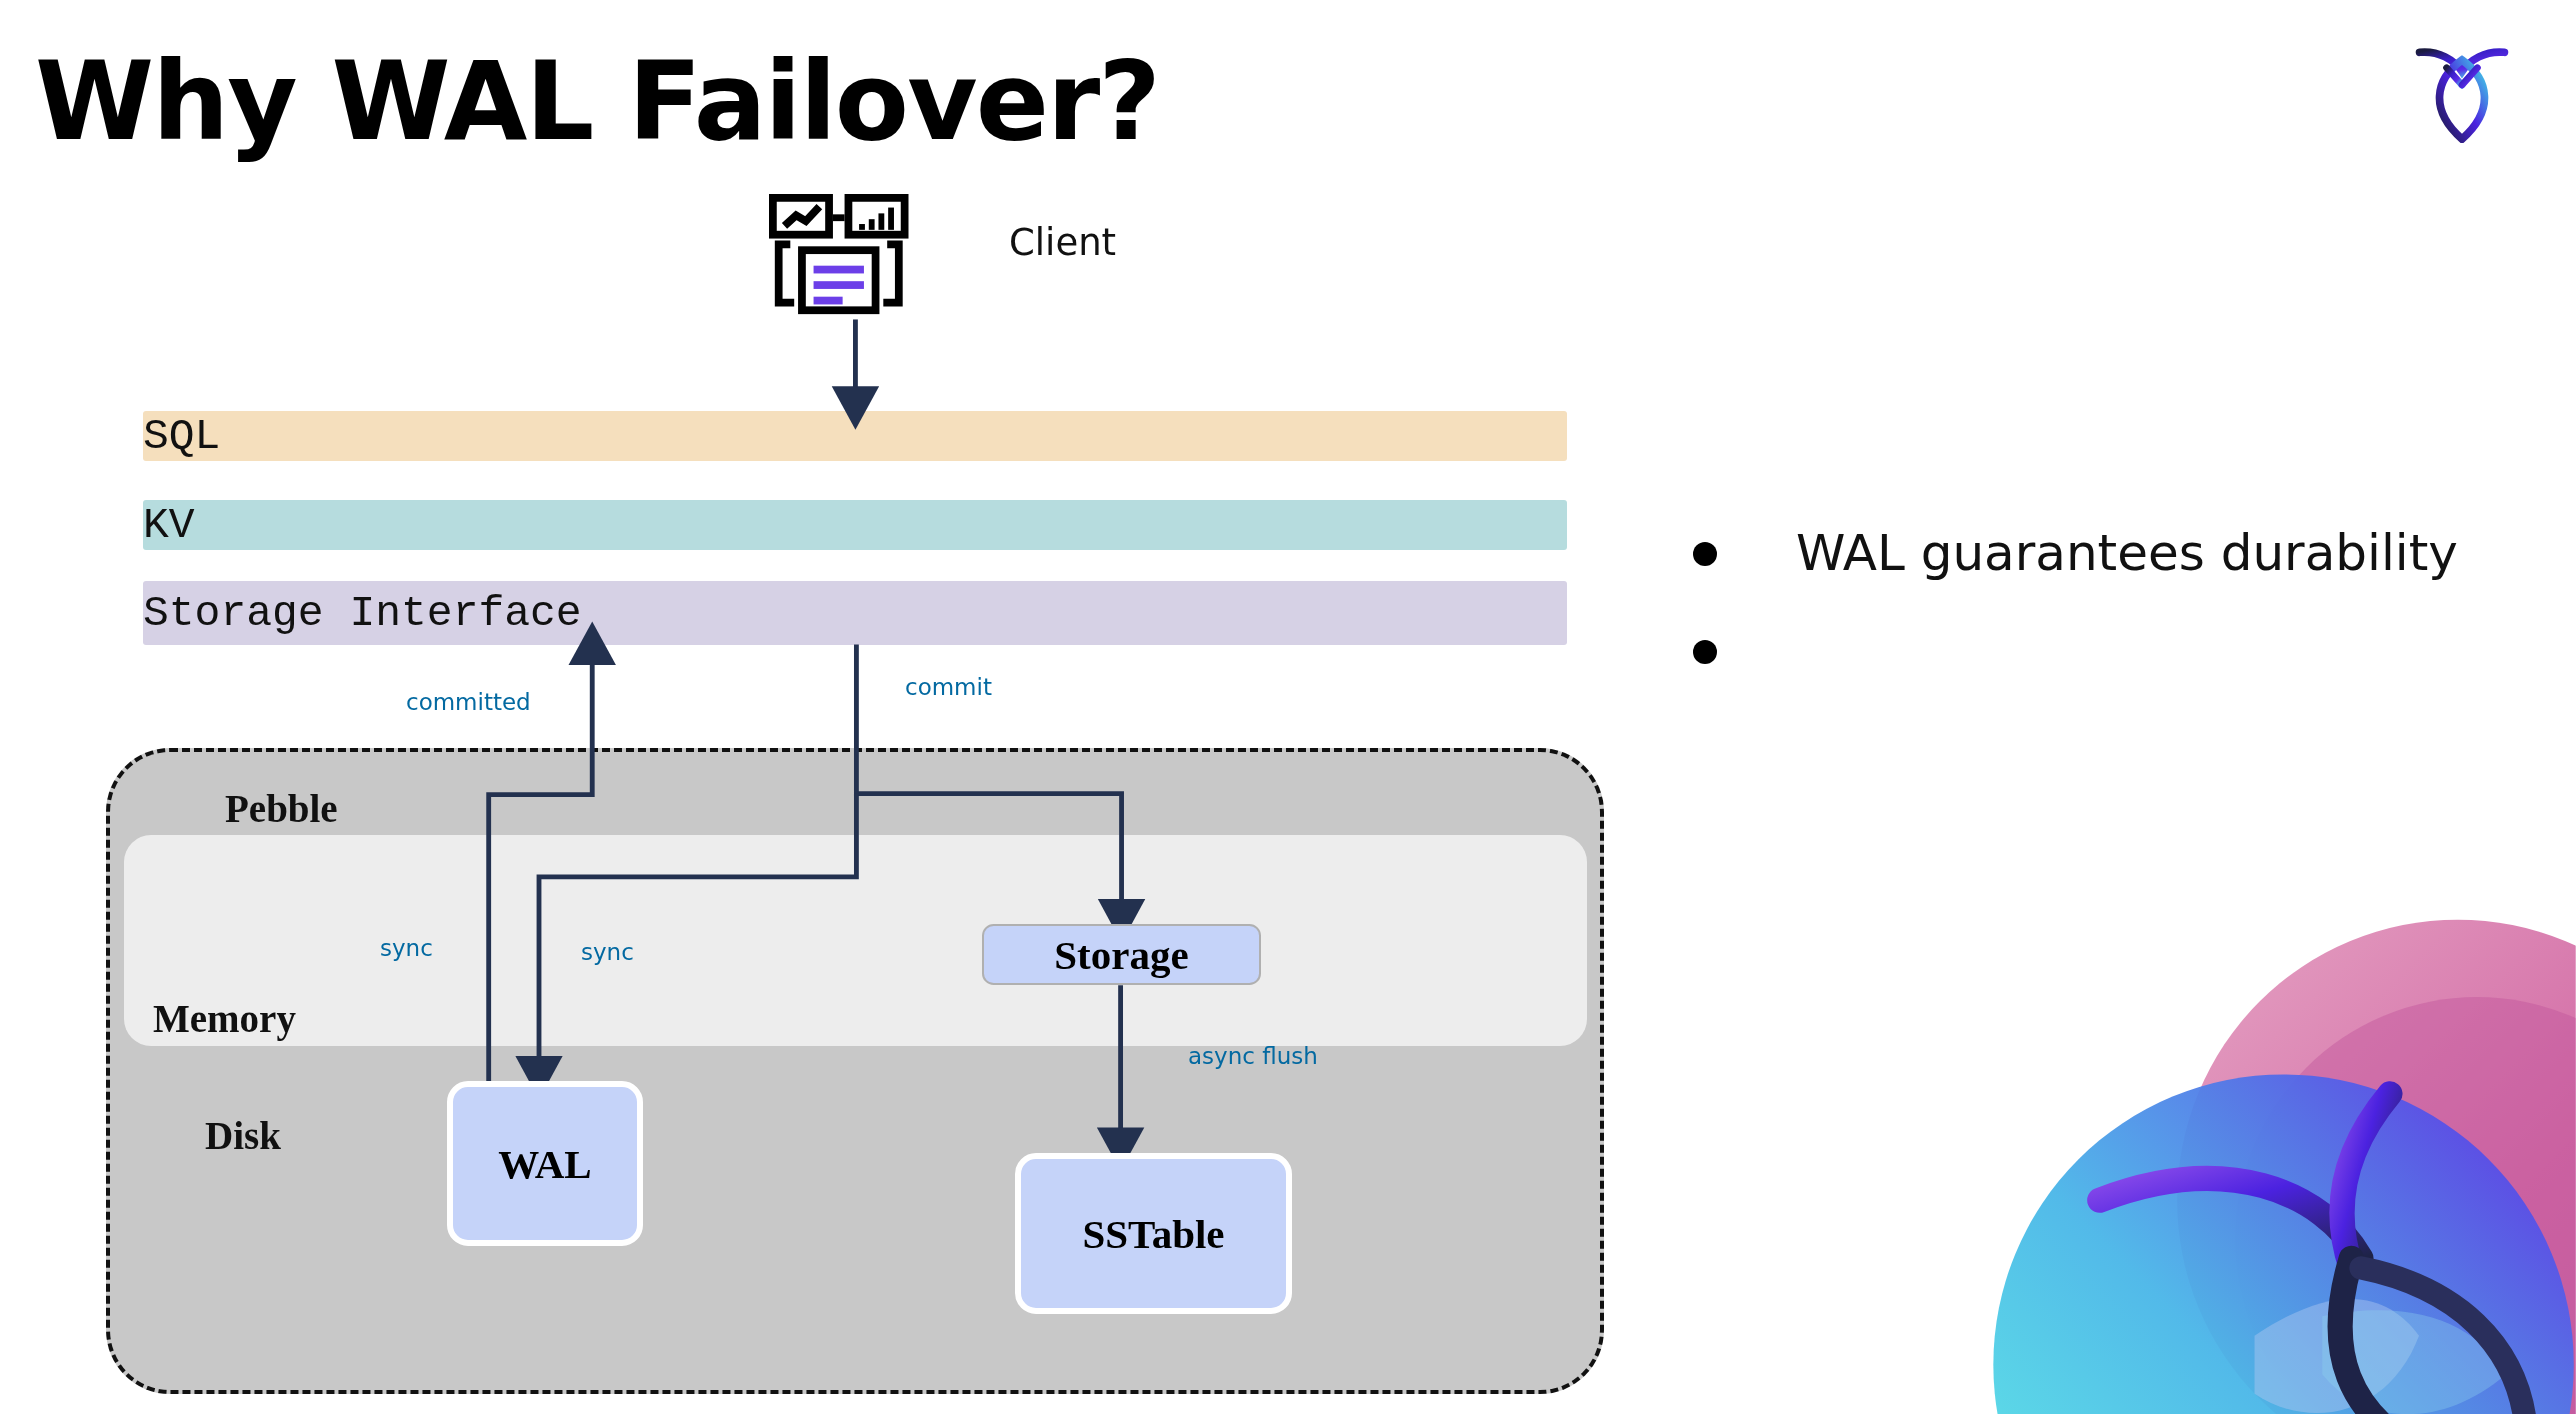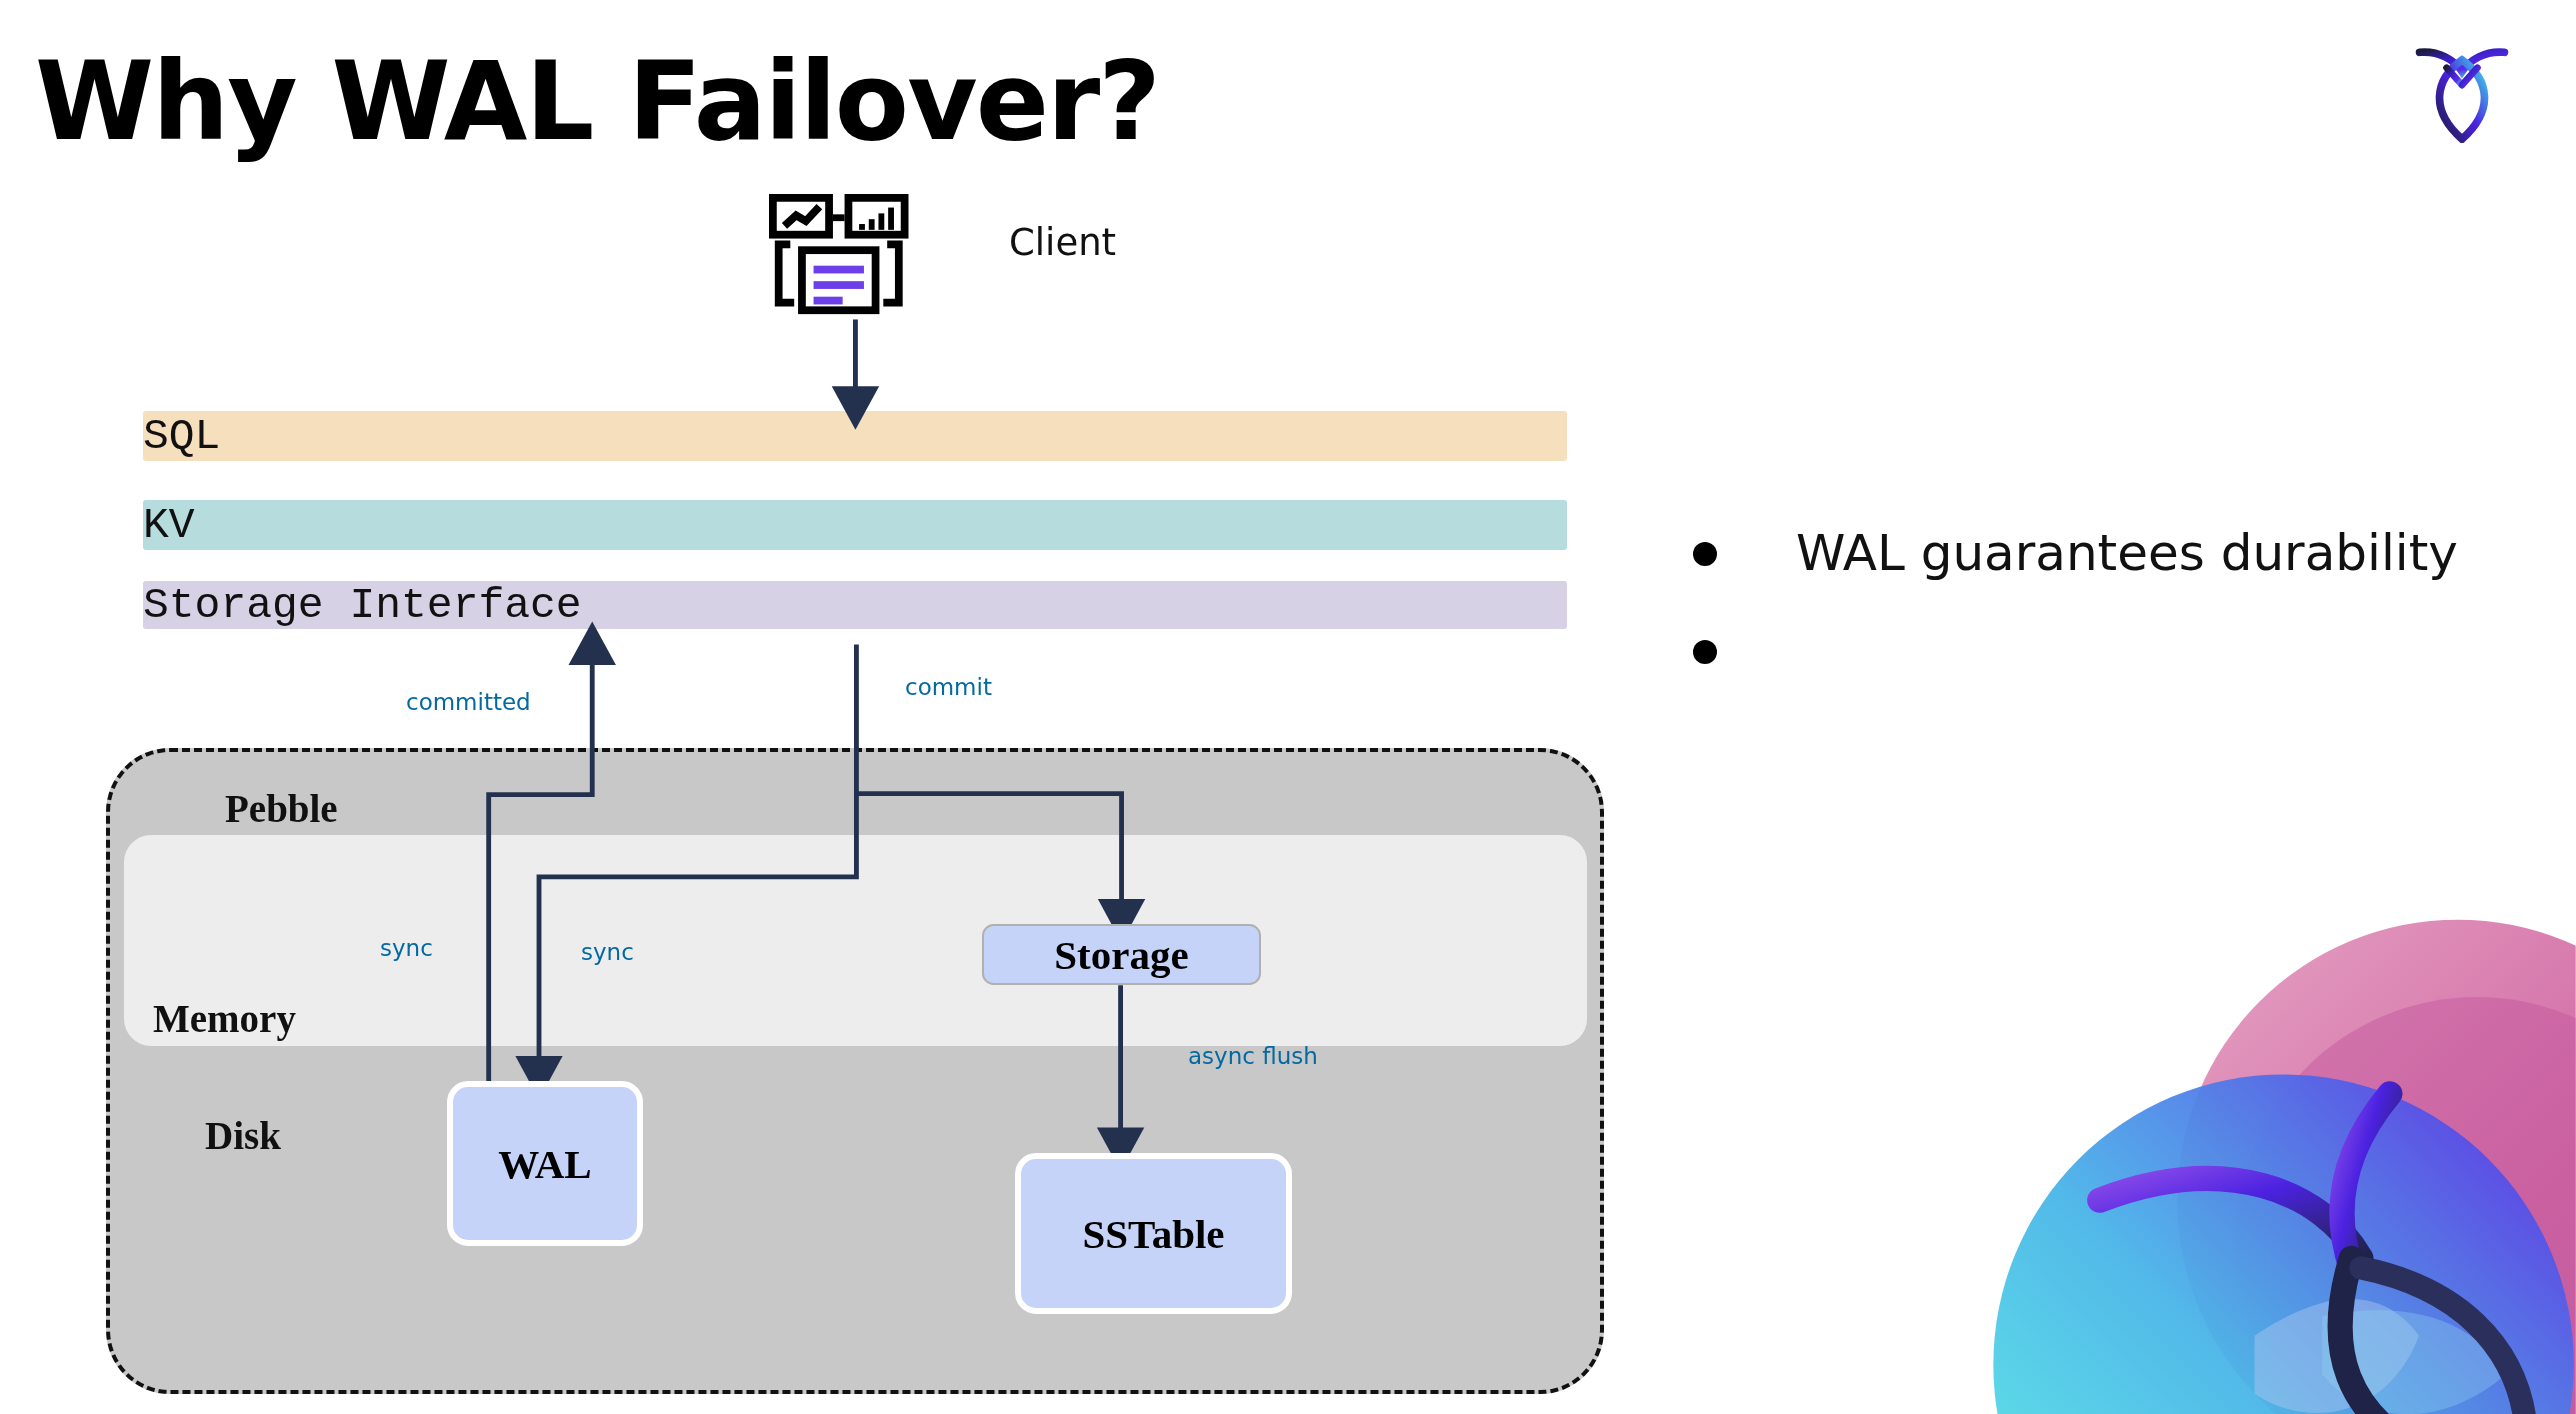--- a/index.html
+++ b/index.html
@@ -79,21 +79,21 @@
     border-radius: 3px;
     display: flex;
     align-items: center;
     justify-content: flex-start;
     font-family: Liberation Mono, monospace;
     font-size: 43px;
     color: #111111;
   }
   #bar-sql { top: 411px;  height: 50px; background: #F5DFBD; }
   #bar-kv  { top: 500px;  height: 50px; background: #B6DCDE; }
-  #bar-si  { top: 581px;  height: 48px; background: #D6D1E5; }
+  #bar-si  { top: 581px;  height: 64px; background: #D6D1E5; }
 
   
   #pebble-box {
     position: absolute;
     left: 106px;
     top: 748px;
     width: 1498px;
     height: 646px;
     background: #C8C8C8;
     border: 4.8px dashed #111111;

